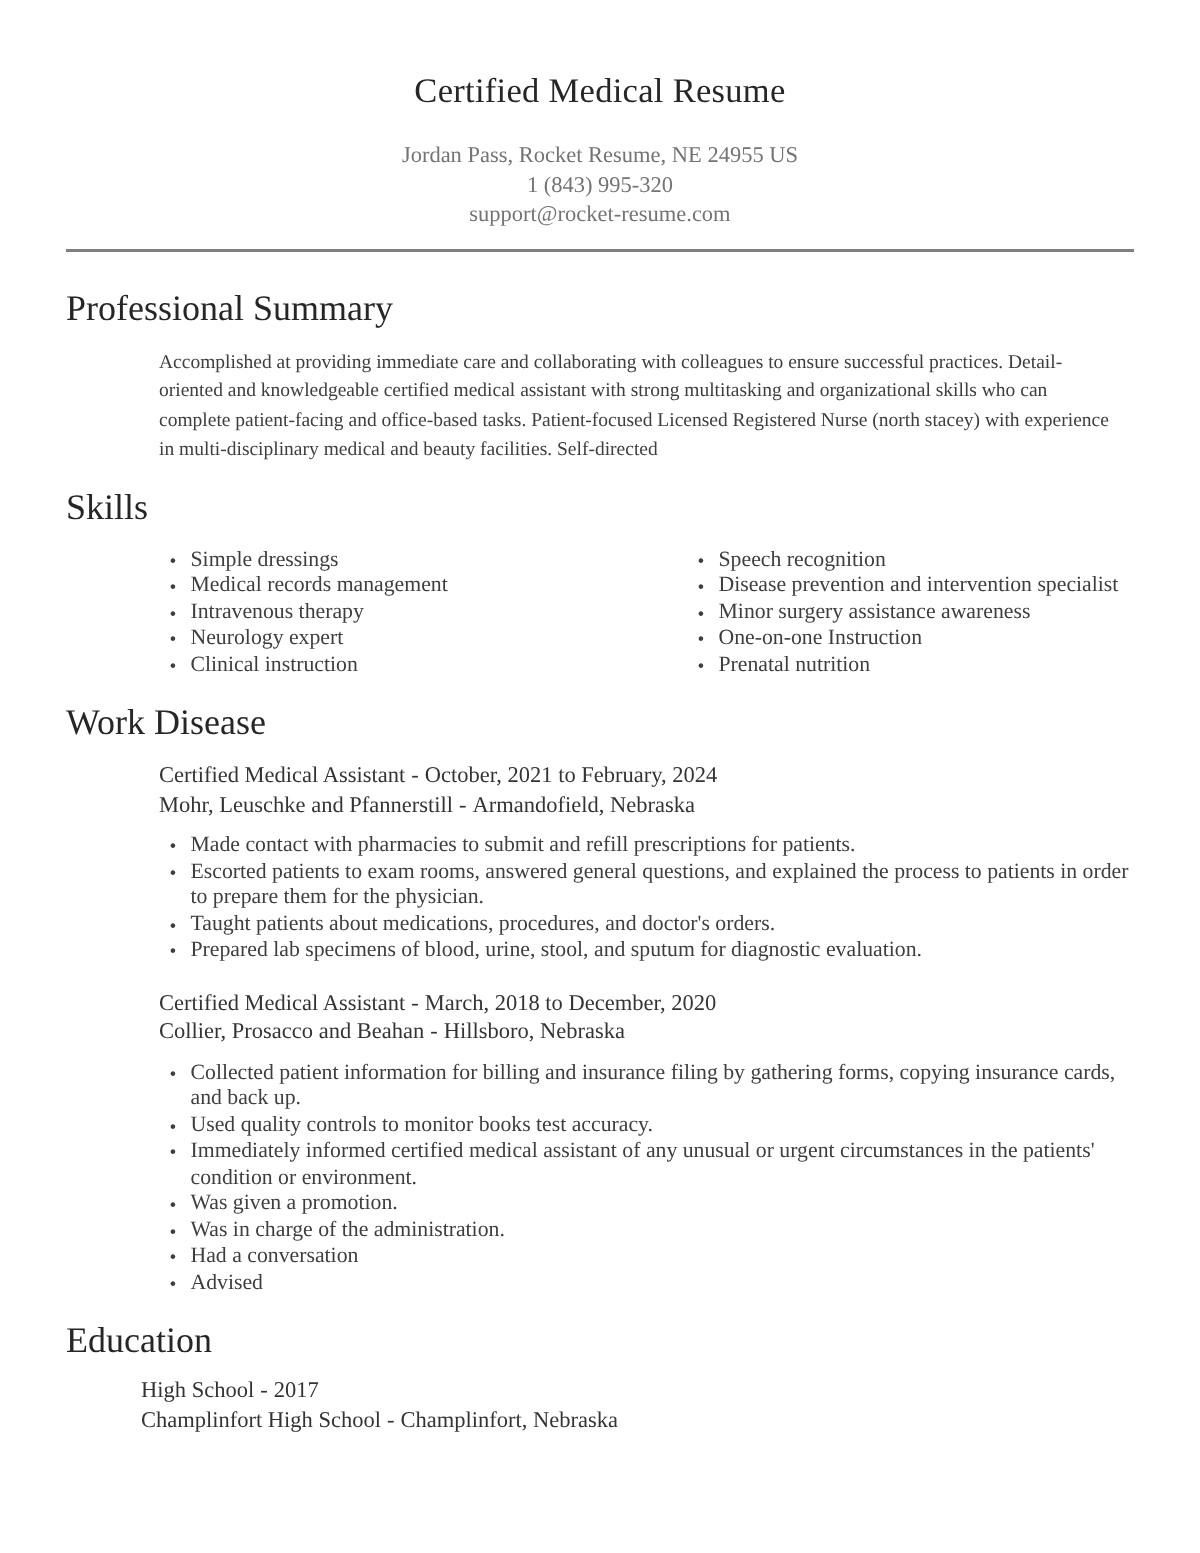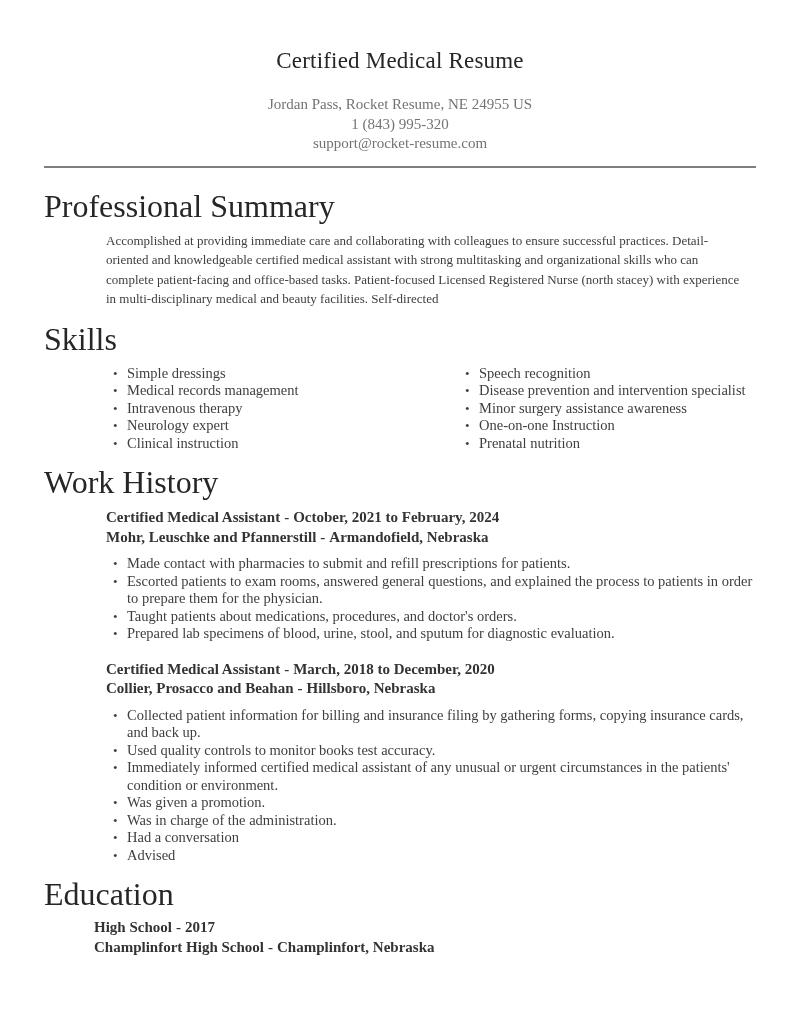--- a/index.html
+++ b/index.html
@@ -33,21 +33,21 @@
     color: #737373;
   }
   .rule {
     border: 0;
     border-top: 2px solid #7e7e7e;
     margin: 12px 0 0;
   }
   
   .section h2 {
     margin: 13px 0 0;
-    font-size: 32px;
+    font-size: 24px;
     line-height: 34px;
     font-weight: 500;
     color: #262626;
   }
   .section-summary h2 { margin-top: 21px; }
   .summary-text {
     margin: 8px 14px 0 62px;
     font-size: 13px;
     line-height: 19.5px;
   }
@@ -68,21 +68,21 @@
     top: 0;
     font-size: 13px;
     color: #3e3e3e;
   }
   
   .job { margin: 9px 0 0 62px; }
   .job + .job { margin-top: 17px; }
   .job-line, .edu-line {
     font-size: 15px;
     line-height: 19.5px;
-    font-weight: 700;
+    font-weight: 400;
     color: #333333;
   }
   .sep { margin: 0 4px; }
   ul.job-bullets {
     list-style: none;
     margin: 8px 0 0 21px;
     padding: 0;
   }
   
   .edu { margin: 7px 0 0 50px; }
@@ -121,21 +121,21 @@
         <li class="bullet">Speech recognition</li>
         <li class="bullet">Disease prevention and intervention specialist</li>
         <li class="bullet">Minor surgery assistance awareness</li>
         <li class="bullet">One-on-one Instruction</li>
         <li class="bullet">Prenatal nutrition</li>
       </ul>
     </div>
   </section>
 
   <section class="section section-work">
-    <h2>Work History</h2>
+    <h2>Work Disease</h2>
 
     <div class="job">
       <div class="job-line"><span>Certified Medical Assistant</span><span class="sep">-</span><span>October, 2021 to February, 2024</span></div>
       <div class="job-line"><span>Mohr, Leuschke and Pfannerstill</span><span class="sep">-</span><span>Armandofield, Nebraska</span></div>
       <ul class="job-bullets">
         <li class="bullet">Made contact with pharmacies to submit and refill prescriptions for patients.</li>
         <li class="bullet">Escorted patients to exam rooms, answered general questions, and explained the process to patients in order to prepare them for the physician.</li>
         <li class="bullet">Taught patients about medications, procedures, and doctor's orders.</li>
         <li class="bullet">Prepared lab specimens of blood, urine, stool, and sputum for diagnostic evaluation.</li>
       </ul>

